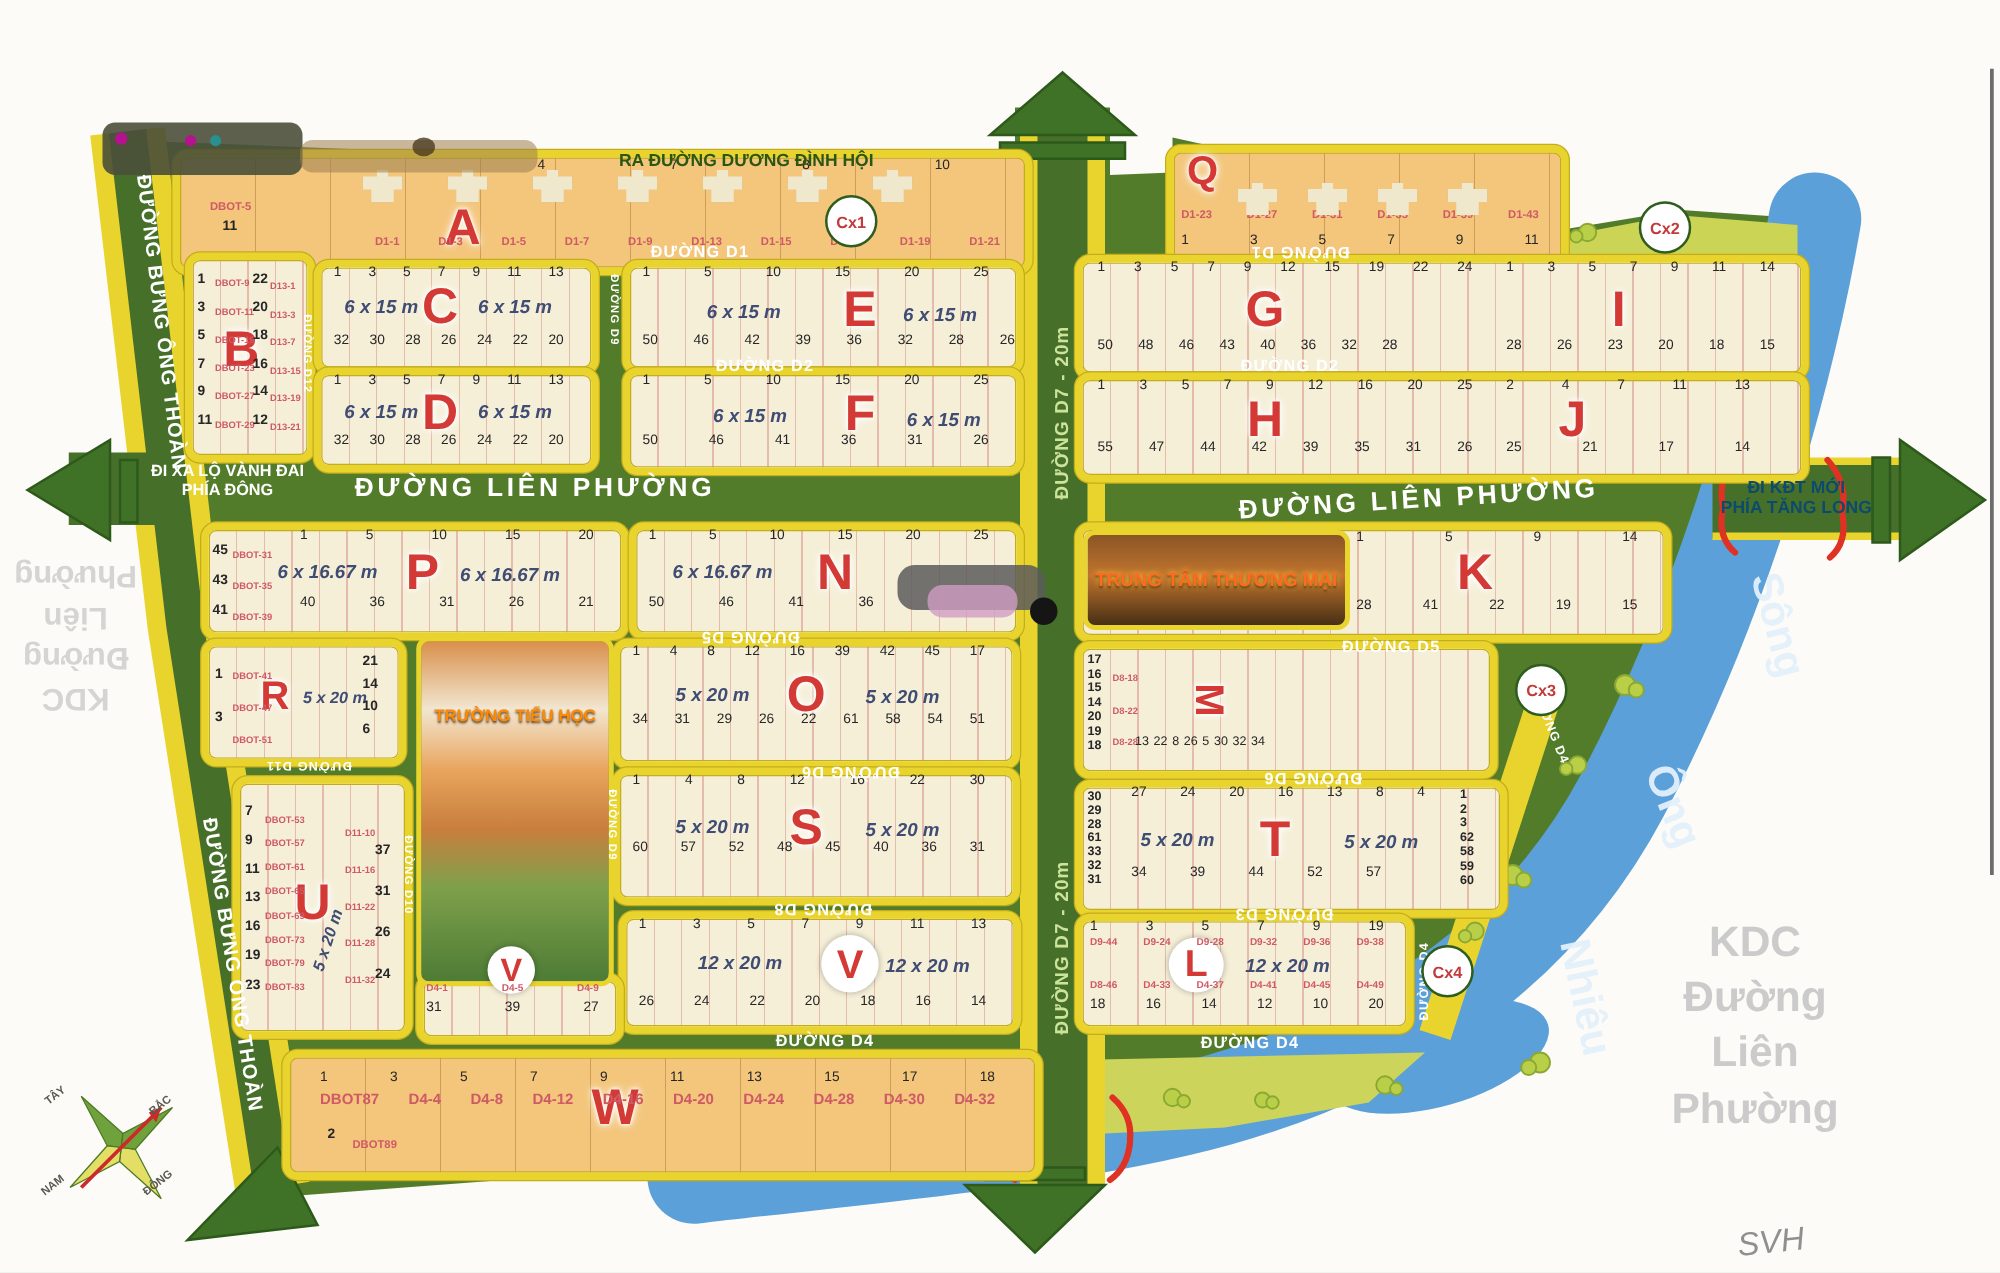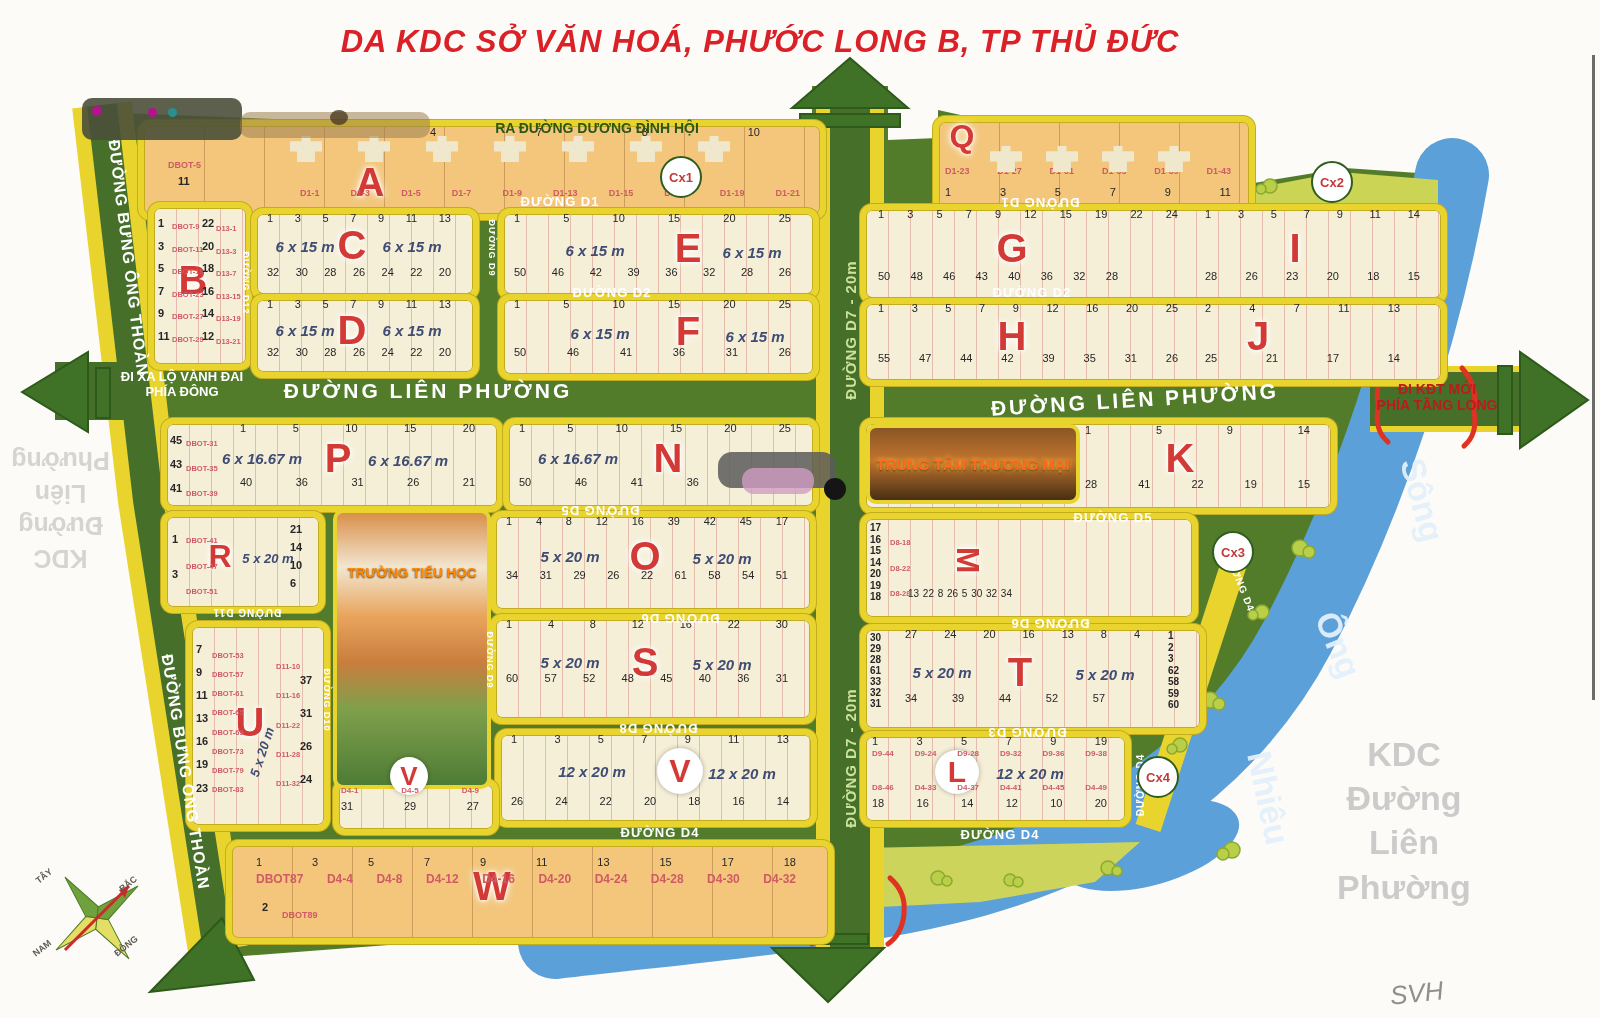--- a/index.html
+++ b/index.html
@@ -203,21 +203,20 @@
         <polygon points="10,60 54,52 62,60 54,68" fill="#e3de66"></polygon>
         <polygon points="62,60 70,52 114,60 70,68" fill="#6fa13c"></polygon>
       </g>
       <line x1="30" y1="92" x2="94" y2="28" stroke="#cc2a2a" stroke-width="3"></line>
       <polygon points="94,28 84,32 90,40" fill="#cc2a2a"></polygon>
     </g>
 
     <rect x="1592" y="55" width="3" height="645" fill="#3c3c3c" opacity="0.75"></rect>
   </svg>
 
-  <div class="title">DA KDC SỞ VĂN HOÁ, PHƯỚC LONG B, TP THỦ ĐỨC</div>
 
   <div class="block orange" style="left:138px;top:120px;width:676px;height:88px;"></div>
   <div class="block orange" style="left:933px;top:116px;width:310px;height:90px;"></div>
   <div class="block" style="left:148px;top:202px;width:92px;height:156px;"></div>
   <div class="block" style="left:251px;top:208px;width:216px;height:80px;"></div>
   <div class="block" style="left:251px;top:294px;width:216px;height:72px;"></div>
   <div class="block" style="left:498px;top:208px;width:309px;height:80px;"></div>
   <div class="block" style="left:498px;top:294px;width:309px;height:74px;"></div>
   <div class="block" style="left:860px;top:204px;width:575px;height:88px;"></div>
   <div class="block" style="left:860px;top:298px;width:575px;height:76px;"></div>
@@ -339,21 +338,21 @@
 D13-7
 D13-15
 D13-19
 D13-21</div>
 
   <div class="nrow" style="left:267px;top:212px;width:184px;">1 3 5 7 9 11 13</div>
   <div class="nrow" style="left:267px;top:266px;width:184px;">32 30 28 26 24 22 20</div>
   <div class="nrow" style="left:267px;top:298px;width:184px;">1 3 5 7 9 11 13</div>
   <div class="nrow" style="left:267px;top:346px;width:184px;">32 30 28 26 24 22 20</div>
   <div class="nrow" style="left:514px;top:212px;width:277px;">1 5 10 15 20 25</div>
-  <div class="nrow" style="left:514px;top:266px;width:277px;">50 46 42 39 36 32 28 26</div>
+  <div class="nrow" style="left:514px;top:266px;width:298px;">50 46 42 39 36 32 28 26</div>
   <div class="nrow" style="left:514px;top:298px;width:277px;">1 5 10 15 20 25</div>
   <div class="nrow" style="left:514px;top:346px;width:277px;">50 46 41 36 31 26</div>
 
   <div class="nrow" style="left:878px;top:208px;width:300px;">1 3 5 7 9 12 15 19 22 24</div>
   <div class="nrow" style="left:878px;top:270px;width:240px;">50 48 46 43 40 36 32 28</div>
   <div class="nrow" style="left:1205px;top:208px;width:215px;">1 3 5 7 9 11 14</div>
   <div class="nrow" style="left:1205px;top:270px;width:215px;">28 26 23 20 18 15</div>
   <div class="nrow" style="left:878px;top:302px;width:300px;">1 3 5 7 9 12 16 20 25</div>
   <div class="nrow" style="left:878px;top:352px;width:300px;">55 47 44 42 39 35 31 26</div>
   <div class="nrow" style="left:1205px;top:302px;width:195px;">2 4 7 11 13</div>
@@ -434,21 +433,21 @@
 D11-28
 D11-32</div>
   <div class="ncol" style="left:300px;top:664px;line-height:3.0;">37
 31
 26
 24</div>
 
   <div class="nrow" style="left:511px;top:733px;width:278px;">1 3 5 7 9 11 13</div>
   <div class="nrow" style="left:511px;top:795px;width:278px;">26 24 22 20 18 16 14</div>
   <div class="lrow" style="left:341px;top:786px;width:138px;">D4-1 D4-5 D4-9</div>
-  <div class="nrow" style="left:341px;top:800px;width:138px;">31 29 27</div>
+  <div class="nrow" style="left:341px;top:800px;width:138px;">31 39 27</div>
   <div class="nrow" style="left:872px;top:735px;width:235px;">1 3 5 7 9 19</div>
   <div class="lrow" style="left:872px;top:749px;width:235px;">D9-44 D9-24 D9-28 D9-32 D9-36 D9-38</div>
   <div class="lrow" style="left:872px;top:783px;width:235px;">D8-46 D4-33 D4-37 D4-41 D4-45 D4-49</div>
   <div class="nrow" style="left:872px;top:797px;width:235px;">18 16 14 12 10 20</div>
   <div class="nrow" style="left:256px;top:856px;width:540px;">1 3 5 7 9 11 13 15 17 18</div>
   <div class="lrow" style="left:256px;top:872px;width:540px;font-size:12px;">DBOT87 D4-4 D4-8 D4-12 D4-16 D4-20 D4-24 D4-28 D4-30 D4-32</div>
   <div class="ncol" style="left:262px;top:896px;">2</div>
   <div class="lcol" style="left:282px;top:902px;font-size:9px;">DBOT89</div>
 
   <div class="roadlbl big" style="left:428px;top:391px;">ĐƯỜNG LIÊN PHƯỜNG</div>
@@ -475,21 +474,21 @@
   <div class="roadlbl" style="left:850px;top:330px;font-size:15px;color:#cde39a;transform:translate(-50%,-50%) rotate(-90deg);">ĐƯỜNG D7 - 20m</div>
   <div class="roadlbl" style="left:850px;top:758px;font-size:15px;color:#cde39a;transform:translate(-50%,-50%) rotate(-90deg);">ĐƯỜNG D7 - 20m</div>
   <div class="roadlbl" style="left:128px;top:258px;font-size:16px;transform:translate(-50%,-50%) rotate(83deg);">ĐƯỜNG BƯNG ÔNG THOÀN</div>
   <div class="roadlbl" style="left:185px;top:772px;font-size:16px;transform:translate(-50%,-50%) rotate(81deg);">ĐƯỜNG BƯNG ÔNG THOÀN</div>
 
   <div class="exitlbl" style="left:597px;top:128px;color:#2c5713;font-size:14px;">RA ĐƯỜNG DƯƠNG ĐÌNH HỘI</div>
   <div class="exitlbl" style="left:182px;top:384px;color:#fff;font-size:13px;">
     <div>ĐI XA LỘ VÀNH ĐAI</div>
     <div>PHÍA ĐÔNG</div>
   </div>
-  <div class="exitlbl" style="left:1437px;top:397px;color:#b91c1c;font-size:14px;">
+  <div class="exitlbl" style="left:1437px;top:397px;color:#0c4a6e;font-size:14px;">
     <div>ĐI KĐT MỚI</div>
     <div>PHÍA TĂNG LONG</div>
   </div>
 
   <div class="cx" style="left:681px;top:177px;">
       <span>Cx1</span>
     </div>
   <div class="cx" style="left:1332px;top:182px;">
       <span>Cx2</span>
     </div>

